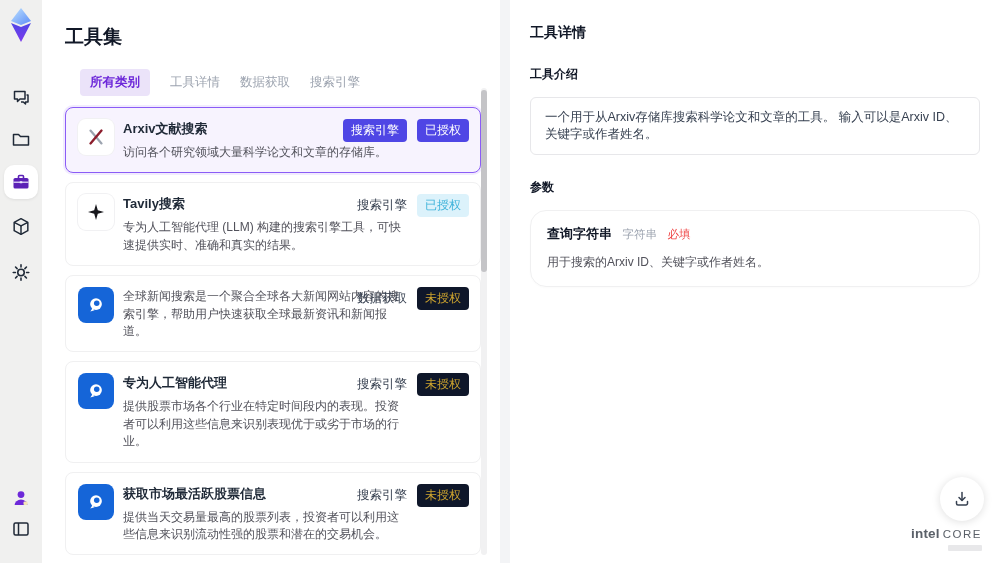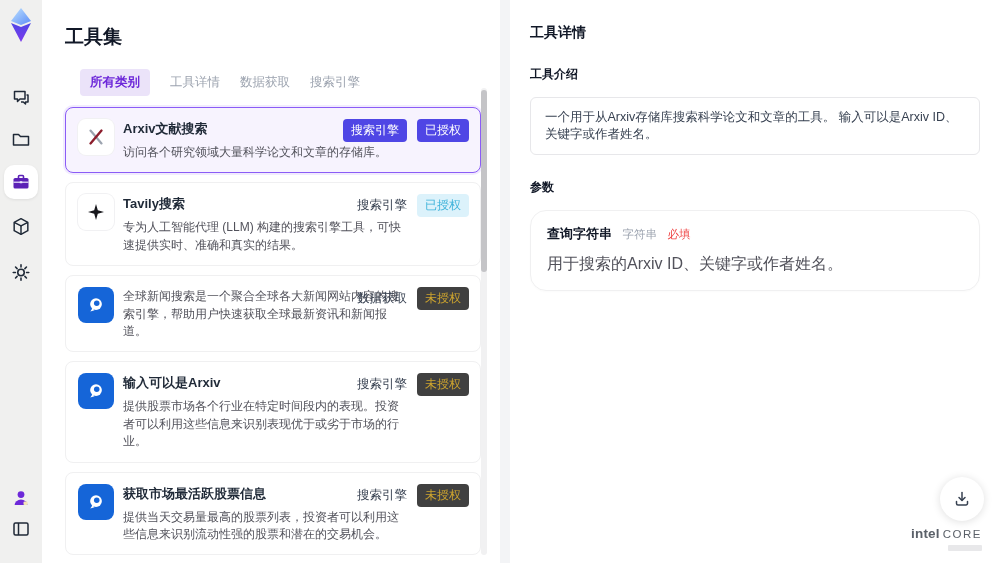--- a/index.html
+++ b/index.html
@@ -31,38 +31,38 @@
   .tool-icon.white { background:#fff; box-shadow:0 0 0 1px #f1f1f3; }
   .tool-icon.blue { background:#1565d8; }
   .card-body { flex:1; min-width:0; padding-top:1px; }
   .card-title { font-size:13px; font-weight:bold; color:#1f2937; margin-bottom:6px; }
   .card-desc { font-size:12px; color:#52525b; line-height:1.45; max-width:280px; }
   .badges { position:absolute; top:11px; right:11px; display:flex; align-items:center; gap:10px; }
   .cat-text { font-size:12.5px; color:#374151; }
   .badge { font-size:12px; padding:3px 8px; border-radius:4px; white-space:nowrap; }
   .badge.solid { background:#4f46e5; color:#fff; }
   .badge.cyan { background:#dcf2fb; color:#3fb3da; }
-  .badge.yellow { background:#404040; color:#cda42e;text-align:right; }
+  .badge.yellow { background:#0f172a; color:#cda42e;text-align:right; }
 
   .scrollbar { position:absolute; top:88px; bottom:8px; right:13px; width:6px; background:#f1f1f2; border-radius:3px; }
   .scroll-thumb { position:absolute; top:2px; left:0; width:6px; height:182px; background:#c4c4c7; border-radius:3px; cursor:grab; }
 
   
   .divider { width:10px; background:#f3f4f6; flex:none; }
 
   
   .detail-panel { flex:1; position:relative; padding:24px 20px 0 20px; background:#fff; }
   .detail-title { font-size:14px; font-weight:bold; color:#111827; margin-bottom:24px; }
   .section-heading { font-size:12px; font-weight:bold; color:#111827; margin-bottom:14px; }
   .intro-box { border:1px solid #e7e7ea; border-radius:6px; padding:11px 14px; font-size:12.5px; color:#374151; margin-bottom:24px;margin-top:9px; }
   .param-card { border:1px solid #f0f0f1; border-radius:16px; padding:13px 16px 15px; box-shadow:0 1px 2px rgba(0,0,0,.02); }
   .param-name { font-size:13px; font-weight:bold; color:#111827; }
   .param-type { font-size:11.5px; color:#9ca3af; margin-left:6px; }
   .param-required { font-size:11.5px; color:#ef4444; margin-left:6px; }
-  .param-desc { margin-top:11px; font-size:16px; color:#52525b; }
+  .param-desc { margin-top:11px; font-size:12px; color:#52525b; }
 
   .fab { position:absolute; right:16px; bottom:42px; width:44px; height:44px; border-radius:50%; background:#fff; box-shadow:0 1px 8px rgba(0,0,0,.13); display:flex; align-items:center; justify-content:center; cursor:pointer; }
   .intel { position:absolute; right:18px; bottom:12px; text-align:right; color:#5b6169; line-height:1; }
   .intel-word { font-size:13.5px; font-weight:bold; letter-spacing:.2px; }
   .core-word { font-size:11.5px; letter-spacing:1.5px; margin-left:3px; }
   .ultra-bar { margin-top:4px; margin-left:auto; width:34px; height:6px; background:#e8e8ea; border-radius:1px; }
 </style>
 </head>
 <body>
 
@@ -201,21 +201,21 @@
 
     <div class="card">
       <div class="tool-icon blue">
         <svg width="22" height="22" viewBox="0 0 24 24">
           <circle cx="12" cy="11" r="6.4" fill="#fff"></circle>
           <circle cx="12.8" cy="10.2" r="3" fill="#1565d8"></circle>
           <path d="M8.2 15.5 L5.8 19 L10.4 17.6 Z" fill="#fff"></path>
         </svg>
       </div>
       <div class="card-body">
-        <div class="card-title">输入可以是Arxiv</div>
+        <div class="card-title">专为人工智能代理</div>
         <div class="card-desc">提供股票市场各个行业在特定时间段内的表现。投资者可以利用这些信息来识别表现优于或劣于市场的行业。</div>
       </div>
       <div class="badges">
         <span class="cat-text">搜索引擎</span>
         <span class="badge yellow">未授权</span>
       </div>
     </div>
 
     <div class="card">
       <div class="tool-icon blue">

